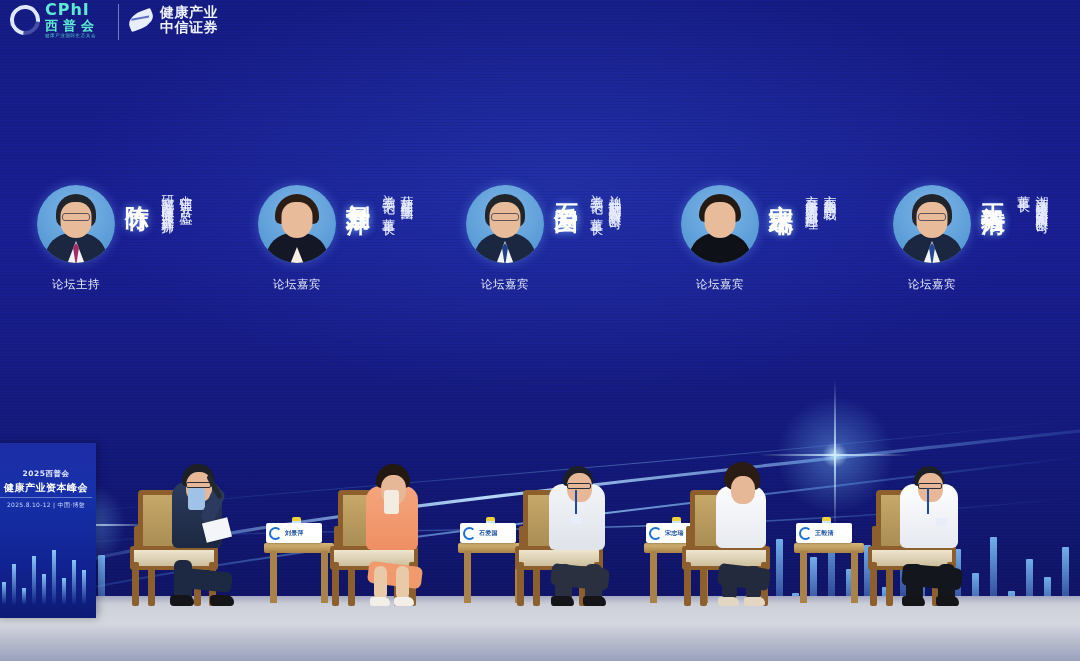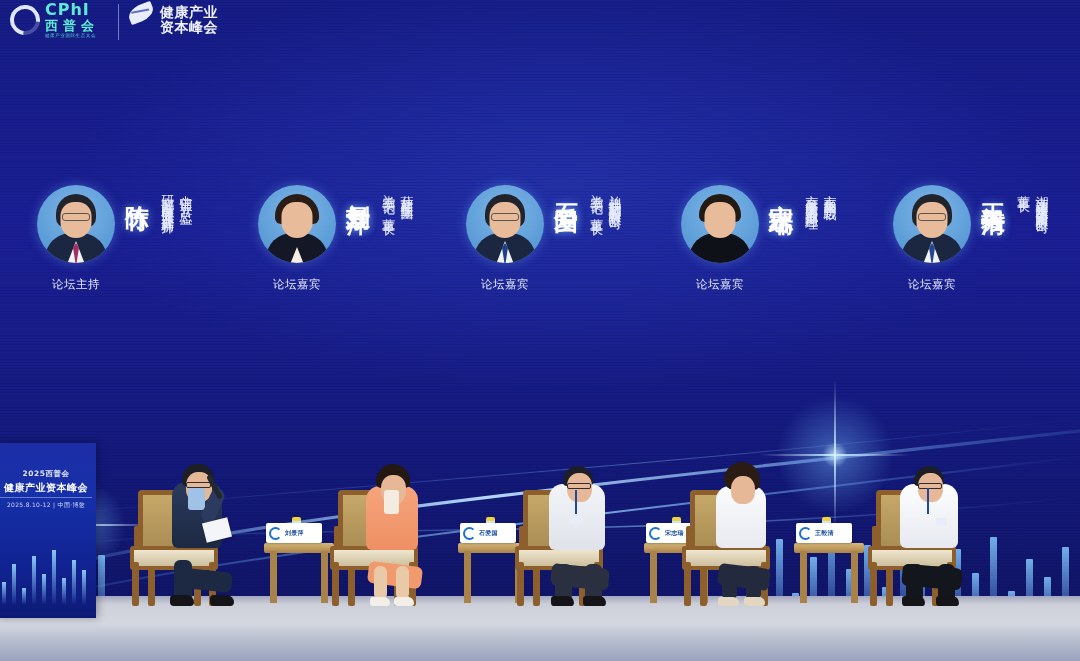--- a/index.html
+++ b/index.html
@@ -48,21 +48,21 @@
   
   .header { position:absolute; left:0; top:0; width:100%; height:48px; z-index:8; }
   .logo-cphi { position:absolute; left:10px; top:2px; display:flex; align-items:center; gap:5px; }
   .ring { width:30px; height:30px; border-radius:50%; border:4px solid #dfe7ff;
           border-bottom-color:rgba(223,231,255,.25); transform:rotate(-38deg); }
   .cphi-txt { color:#5eead4; line-height:1; }
   .cphi-txt .l1 { font-size:16px; font-weight:bold; letter-spacing:1px; }
   .cphi-txt .l2 { font-size:13px; font-weight:bold; letter-spacing:5px; margin-top:1px;}
   .cphi-txt .l3 { font-size:4.5px; letter-spacing:.6px; margin-top:2px; opacity:.85;}
   .divider { position:absolute; left:118px; top:4px; width:1px; height:36px; background:rgba(190,205,255,.55); }
-  .logo-summit { position:absolute; left:128px; top:5px; display:flex; align-items:flex-start; gap:6px; }
+  .logo-summit { position:absolute; left:128px; top:5px; display:flex; align-items:center; gap:6px; }
   .leaf { width:26px; height:16px; background:#e8eeff;
           border-radius:60% 10% 60% 10%; transform:rotate(-22deg); position:relative; }
   .leaf::after{ content:""; position:absolute; left:4px; top:5px; width:18px; height:1.5px;
           background:rgba(40,60,170,.7); transform:rotate(12deg);}
   .summit-txt { color:#eef2ff; line-height:1.05; font-size:14px; font-weight:bold; letter-spacing:.5px; }
 
   
   .title-wrap { position:absolute; left:0; top:48px; width:100%; text-align:center; z-index:7; }
   .title-1 { font-size:37px; font-weight:bold; color:#ffffff; letter-spacing:2px;
              text-shadow:0 0 14px rgba(140,190,255,.75), 0 2px 2px rgba(0,0,0,.35); }
@@ -220,21 +220,21 @@
         <div class="l1">CPhI</div>
         <div class="l2">西普会</div>
         <div class="l3">健康产业国际生态大会</div>
       </div>
     </div>
     <div class="divider"></div>
     <div class="logo-summit">
       <div class="leaf"></div>
       <div class="summit-txt">
         <div>健康产业</div>
-        <div>资本峰会</div>
+        <div>中信证券</div>
       </div>
     </div>
   </div>
 
 
   <div class="panelists">
 
     <div class="panelist" style="left:37px;">
       <div class="pl-photo">
         <div class="body"></div>

